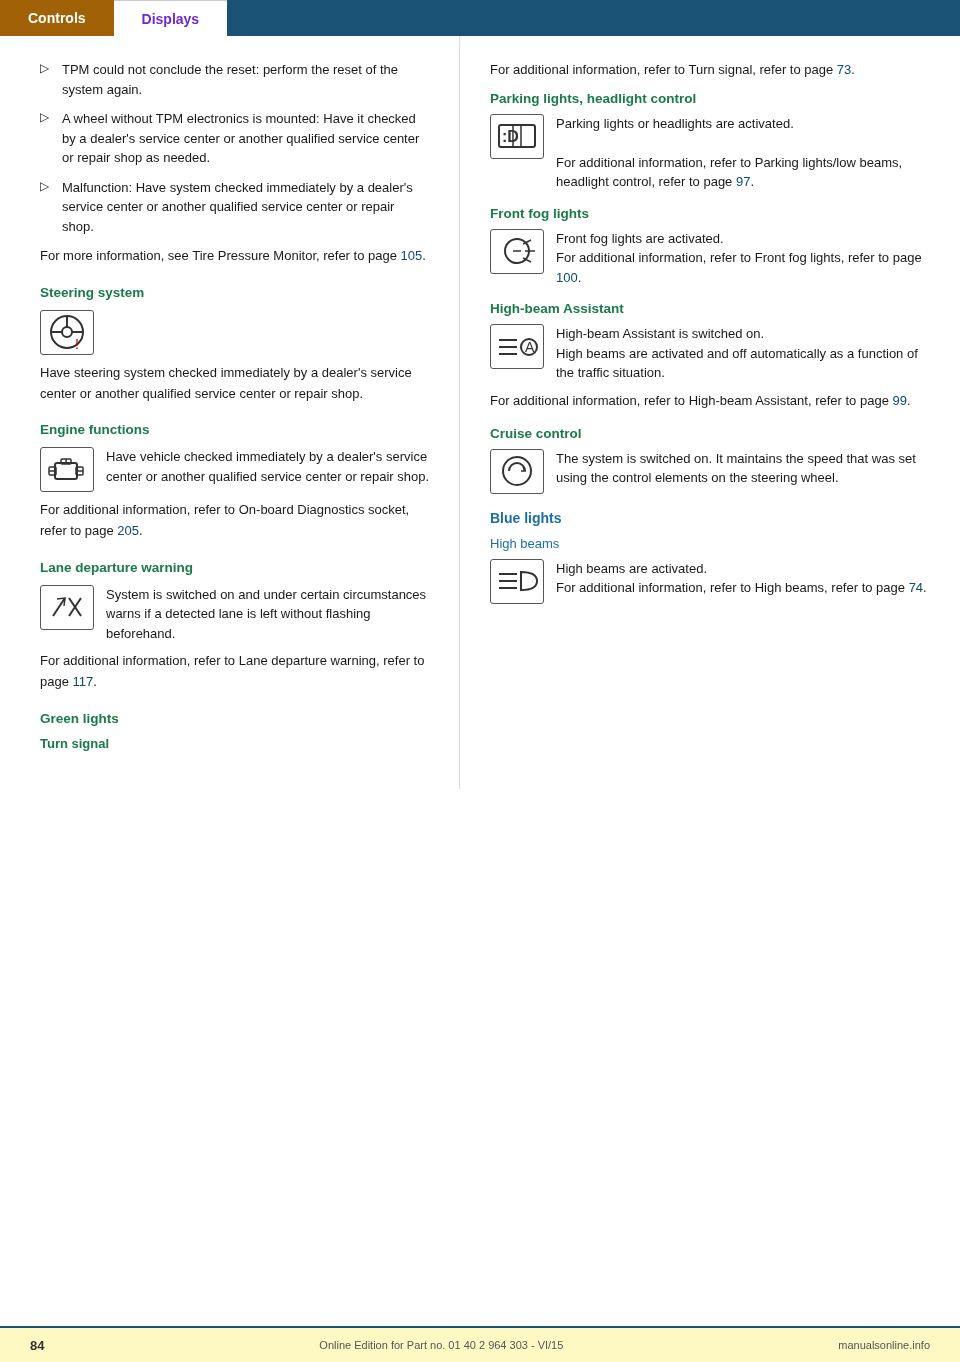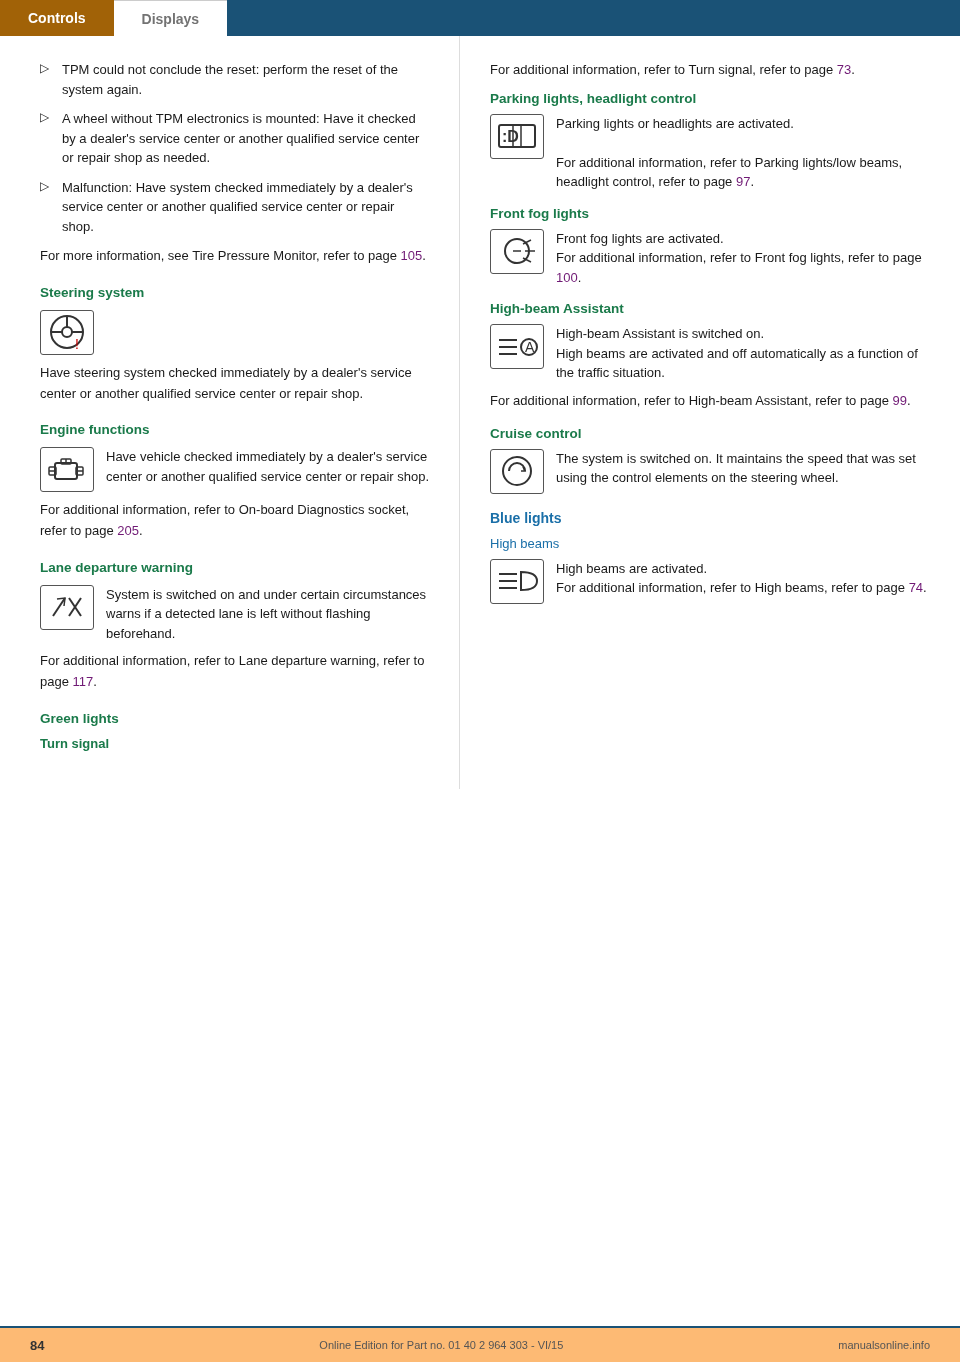--- a/index.html
+++ b/index.html
@@ -27,21 +27,21 @@
       font-size: 14px;
       font-weight: bold;
       cursor: pointer;
     }
     .tab-active {
       background: #a16207;
       color: #fff;
     }
     .tab-inactive {
       background: #fff;
-      color: #737373;
+      color: #6d28d9;
       border-top: 1px solid #ccc;
     }
 
     
     .main-content {
       display: flex;
       padding: 0;
     }
 
     .left-col {
@@ -109,36 +109,36 @@
       font-size: 18px;
     }
     .icon-text {
       font-size: 13px;
       line-height: 1.5;
       flex: 1;
     }
 
     
     a, .link {
-      color: #701a75;
+      color: #0c4a6e;
       text-decoration: none;
     }
 
     
     .footer {
       position: fixed;
       bottom: 0;
       left: 0;
       width: 960px;
       height: 36px;
       display: flex;
       align-items: center;
       border-top: 2px solid #1a5276;
       padding: 0 30px;
-      background: #fdba74;
+      background: #fef9c3;
     }
     .footer-page {
       font-size: 13px;
       font-weight: bold;
       color: #333;
     }
     .footer-center {
       flex: 1;
       text-align: center;
       font-size: 11px;

